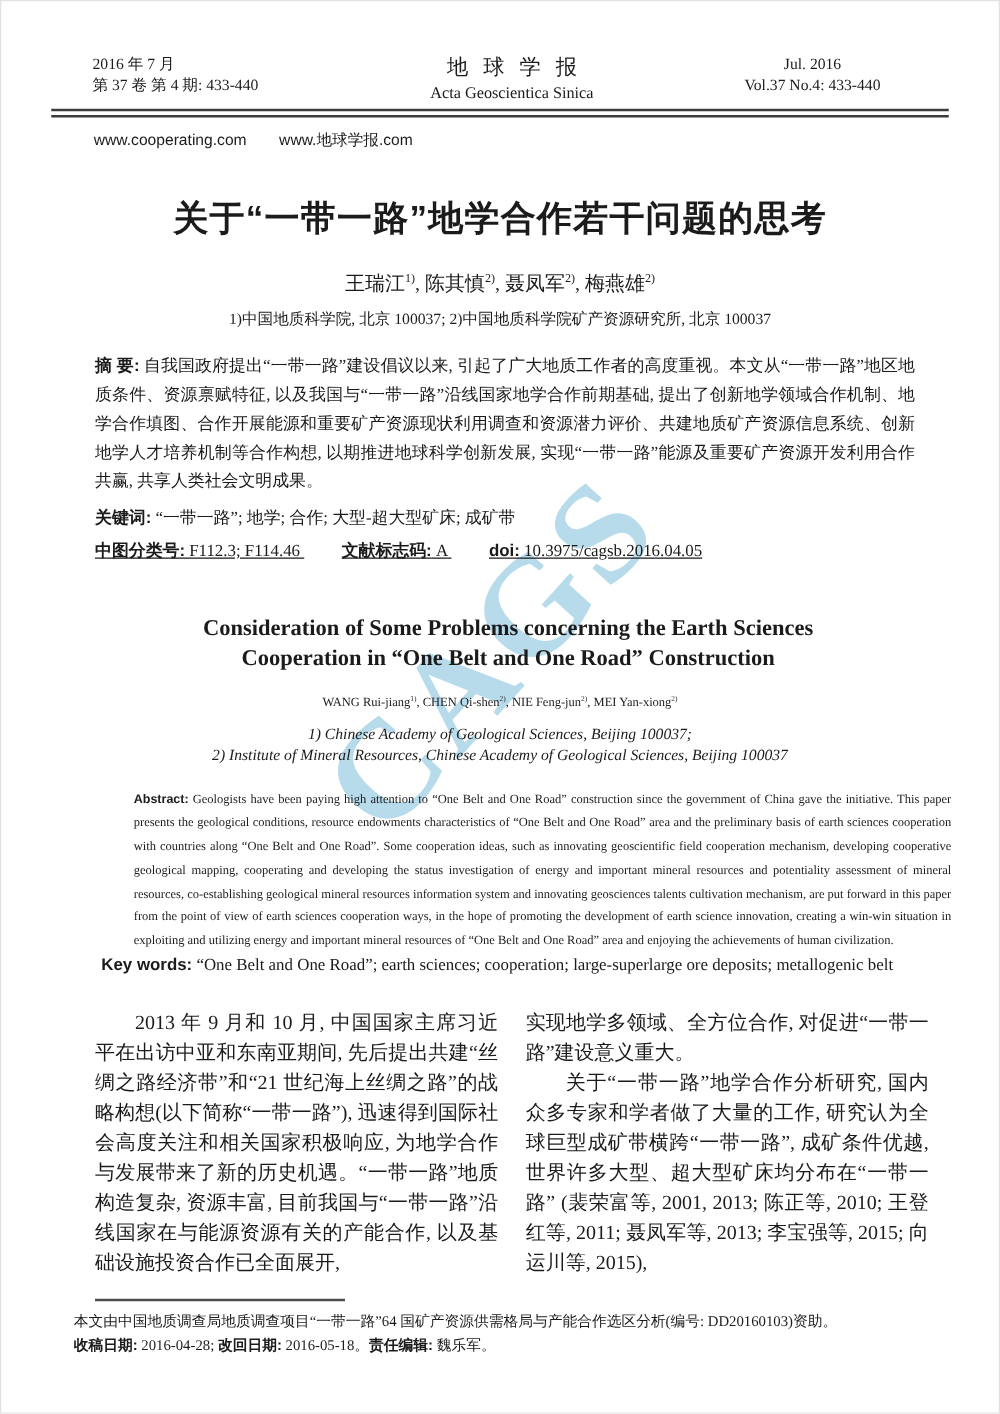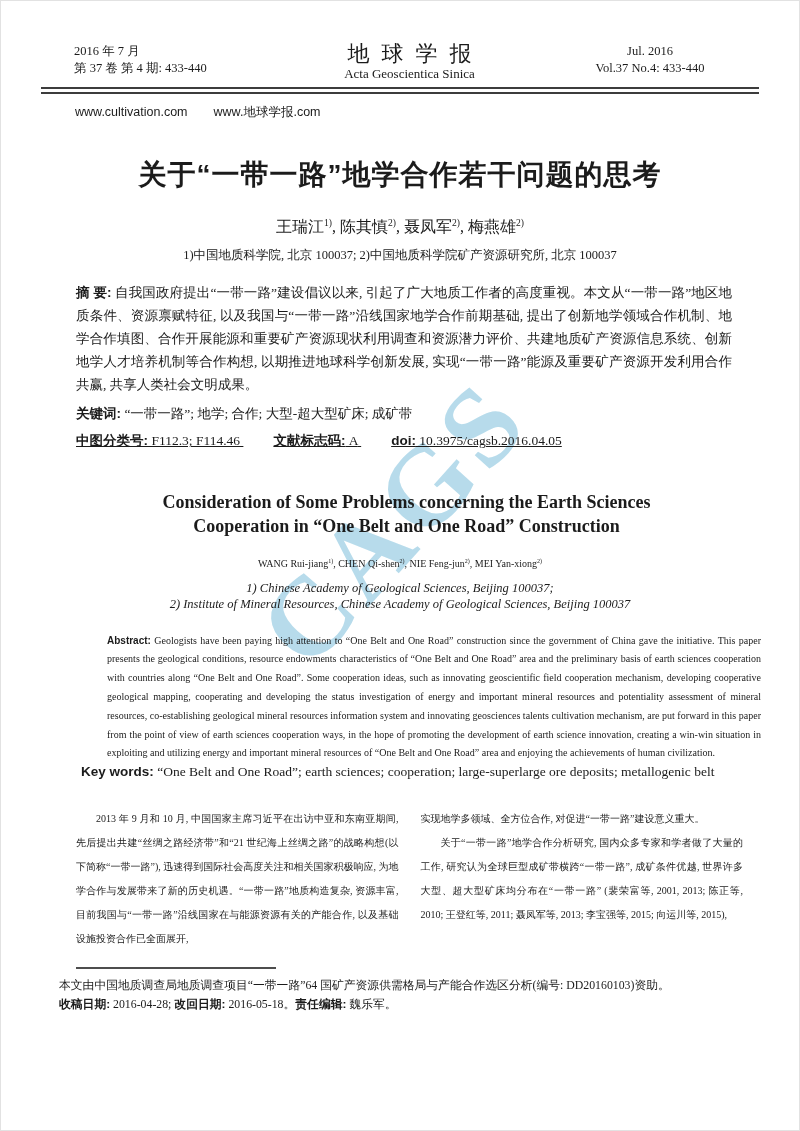--- a/index.html
+++ b/index.html
@@ -20,21 +20,21 @@
   }
 
   
   .header-row {
     display:flex; justify-content:space-between; align-items:flex-start;
     margin:42px 54px 0 73px; font-size:12.5px; line-height:17px;
   }
   .header-left, .header-right { width:190px; }
   .header-right { text-align:center; }
   .header-center { text-align:center; flex:1; }
-  .j-cn { font-size:22px; line-height:21px; letter-spacing:12px; text-indent:12px; }
+  .j-cn { font-size:17px; line-height:21px; letter-spacing:12px; text-indent:12px; }
   .j-en { font-size:13px; margin-top:1px; }
   .rule-double { margin:5px 40px 0; height:3px;
     border-top:2px solid #3c3c3c; border-bottom:2px solid #3c3c3c; }
   .websites { margin:10px 0 0 74px; font-family:"Liberation Sans","DejaVu Sans",sans-serif; font-size:12.5px; }
   .websites .ws + .ws { margin-left:26px; }
 
   
   .title-cn { margin:35px 40px 0; text-align:center; font-weight:700;
     font-family:"Liberation Sans","DejaVu Sans",sans-serif; font-size:28px; letter-spacing:1px; }
   .authors-cn { margin-top:23px; text-align:center; font-size:16px; }
@@ -48,21 +48,21 @@
 
   
   .title-en { margin-top:38px; text-align:center; font-weight:700; font-size:18px; line-height:24px;padding-left:13px; }
   .authors-en { margin-top:19px; text-align:center; font-size:10px; }
   .affil-en { margin-top:11px; text-align:center; font-size:12.5px; font-style:italic; line-height:16.5px; }
   .abs-en { margin:19px 38px 0 106px; font-size:10px; line-height:18.8px; text-align:justify; }
   .kw-en { margin:0 58px 0 80px; font-size:13.5px; line-height:18.8px; }
 
   
   .columns { display:flex; gap:22px; margin:25px 56px 16px 75px;
-    font-size:10px; line-height:24px; text-align:justify; }
+    font-size:16px; line-height:24px; text-align:justify; }
   .col { flex:1; min-width:0; }
   .col p { margin:0; }
   .indent { text-indent:2em; }
 
   
   .footnote-rule { margin:13px 0 0 75px; width:200px; height:0; border-top:2px solid #4d4d4d; }
   .footnote { margin:7px 52px 0 58px; font-size:11.8px; line-height:19px; }
   .footnote p { margin:0; }
 </style>
 </head>
@@ -85,21 +85,21 @@
       </div>
       <div class="header-right">
         <div>Jul. 2016</div>
         <div>Vol.37 No.4: 433-440</div>
       </div>
     </div>
 
     <div class="rule-double"></div>
 
     <div class="websites">
-      <span class="ws">www.cultivation.com</span><span class="ws">www.地球学报.com</span>
+      <span class="ws">www.cooperating.com</span><span class="ws">www.地球学报.com</span>
     </div>
 
     <div class="title-cn">关于“一带一路”地学合作若干问题的思考</div>
 
     <div class="authors-cn">
       <span><span>王瑞江</span><span class="sup">1)</span><span>, </span></span>
       <span><span>陈其慎</span><span class="sup">2)</span><span>, </span></span>
       <span><span>聂凤军</span><span class="sup">2)</span><span>, </span></span>
       <span><span>梅燕雄</span><span class="sup">2)</span></span>
     </div>

